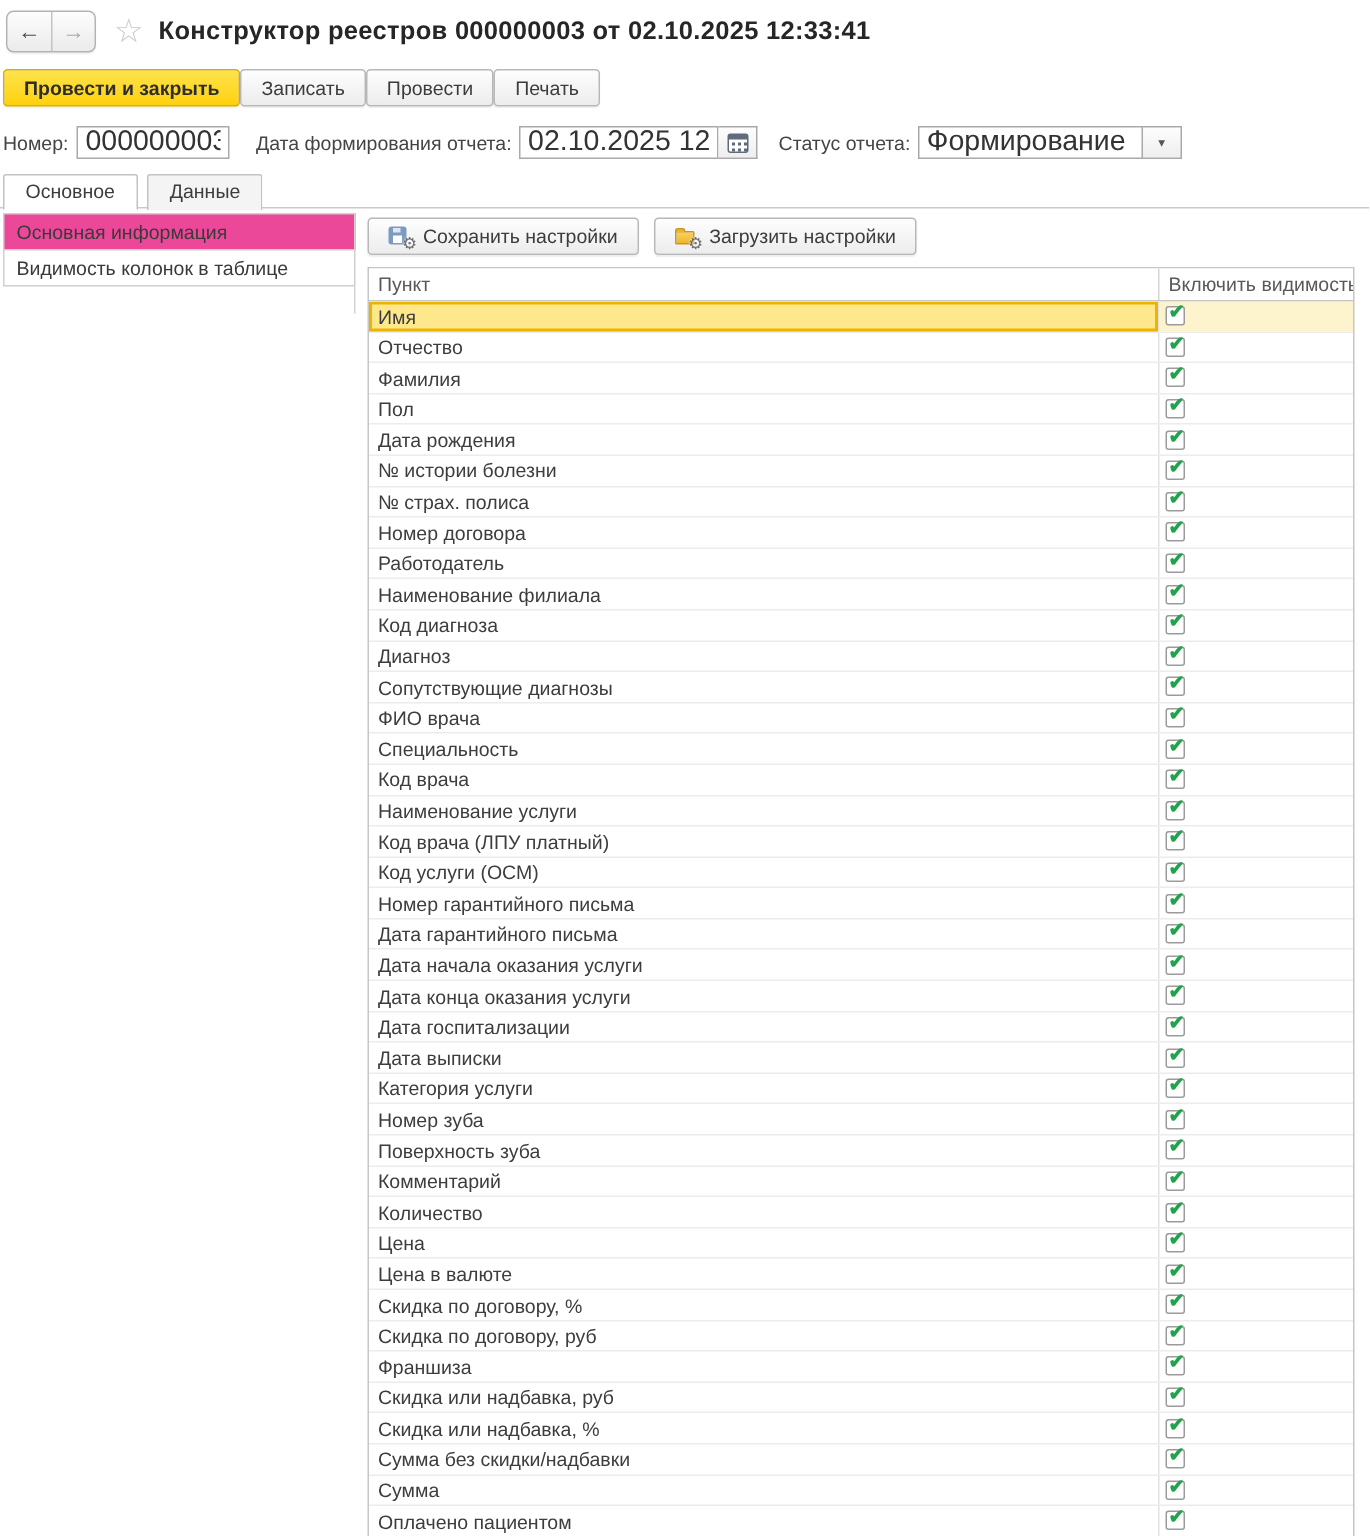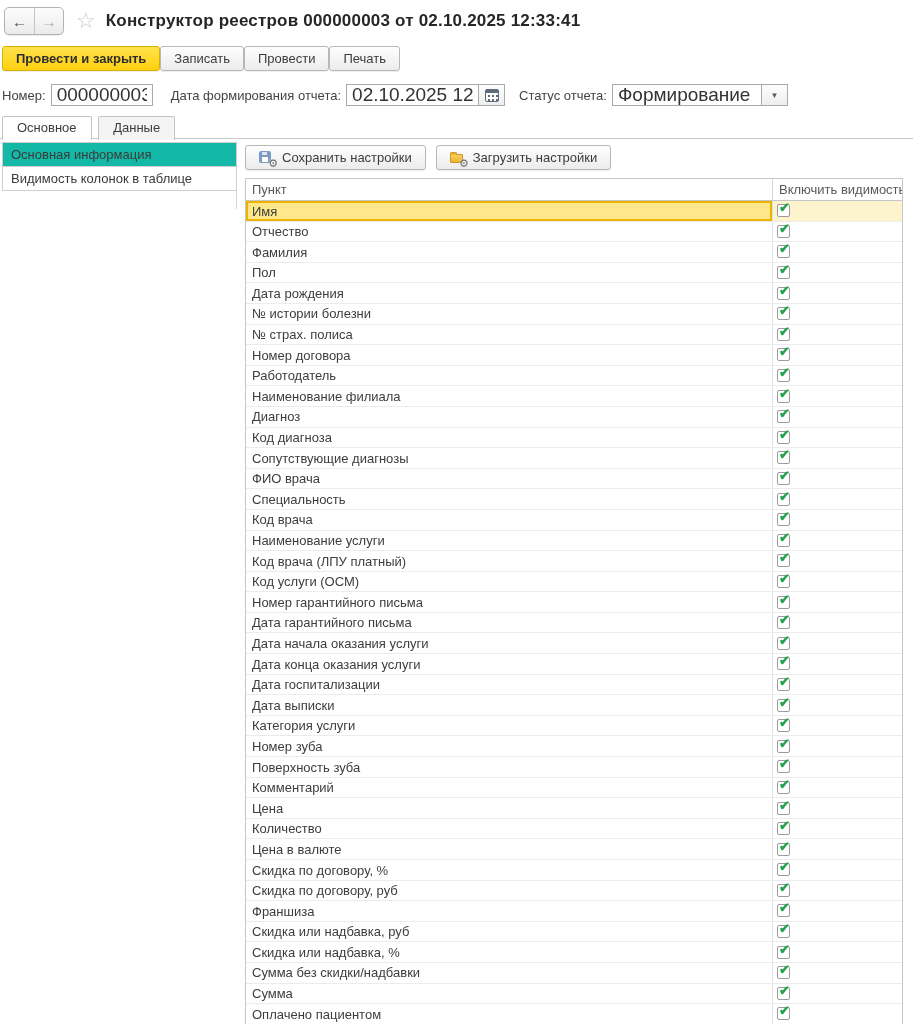--- a/index.html
+++ b/index.html
@@ -53,21 +53,21 @@
   
   .tabbar { margin-top:9px; border-bottom:1px solid #c9c9c9; padding-left:2px; height:24px; }
   .tab { display:inline-block; padding:3px 14px 4px; border:1px solid #c3c3c3; border-bottom:none;
     border-radius:2px 2px 0 0; background:#f4f4f4; color:#3c3c3c; margin-right:3px; cursor:pointer;
     position:relative; top:1px; height:24px; }
   .tab.active { background:#fff; border-bottom:1px solid #fff; z-index:2; }
 
   
   .main { display:flex; margin-top:4px; }
   .sidebar { width:245px; flex:none; padding-left:2px; }
-  .side-item { border:1px solid #cfcfcf; padding:4px 8px; background:#14b8a6; color:#3a3a3a;
+  .side-item { border:1px solid #cfcfcf; padding:4px 8px; background:#ec4899; color:#3a3a3a;
     margin-top:-1px; width:235px; cursor:pointer; white-space:nowrap; }
   .side-item.active { background:#fff; }
   .side-tail { height:18px; width:235px; border-right:1px solid #d4d4d4; }
 
   .content { flex:1; max-width:658px; }
   .settings-bar { display:flex; gap:10px; margin:2px 0 8px; }
   .icon-wrap { position:relative; display:inline-block; width:17px; height:15px; margin-right:6px; flex:none; }
   .floppy { position:absolute; left:0; top:1px; width:12px; height:12px; background:#7d9bc0; border-radius:2px; }
   .floppy::before { content:""; position:absolute; left:3px; top:6px; width:6px; height:5px; background:#fff; }
   .floppy::after  { content:""; position:absolute; left:3px; top:1px; width:5px; height:3px; background:#dde5f0; }
@@ -238,34 +238,34 @@
           </div>
 
           <div class="trow">
             <div class="cell c1">Наименование филиала</div>
             <div class="cell c2">
               <span class="checkbox checked"></span>
             </div>
           </div>
 
           <div class="trow">
+            <div class="cell c1">Код диагноза</div>
+            <div class="cell c2">
+              <span class="checkbox checked"></span>
+            </div>
+          </div>
+
+          <div class="trow">
             <div class="cell c1">Диагноз</div>
             <div class="cell c2">
               <span class="checkbox checked"></span>
             </div>
           </div>
 
           <div class="trow">
-            <div class="cell c1">Код диагноза</div>
-            <div class="cell c2">
-              <span class="checkbox checked"></span>
-            </div>
-          </div>
-
-          <div class="trow">
             <div class="cell c1">Сопутствующие диагнозы</div>
             <div class="cell c2">
               <span class="checkbox checked"></span>
             </div>
           </div>
 
           <div class="trow">
             <div class="cell c1">ФИО врача</div>
             <div class="cell c2">
               <span class="checkbox checked"></span>
@@ -371,28 +371,28 @@
           </div>
 
           <div class="trow">
             <div class="cell c1">Комментарий</div>
             <div class="cell c2">
               <span class="checkbox checked"></span>
             </div>
           </div>
 
           <div class="trow">
+            <div class="cell c1">Количество</div>
+            <div class="cell c2">
+              <span class="checkbox checked"></span>
+            </div>
+          </div>
+
+          <div class="trow">
             <div class="cell c1">Цена</div>
-            <div class="cell c2">
-              <span class="checkbox checked"></span>
-            </div>
-          </div>
-
-          <div class="trow">
-            <div class="cell c1">Количество</div>
             <div class="cell c2">
               <span class="checkbox checked"></span>
             </div>
           </div>
 
           <div class="trow">
             <div class="cell c1">Цена в валюте</div>
             <div class="cell c2">
               <span class="checkbox checked"></span>
             </div>

